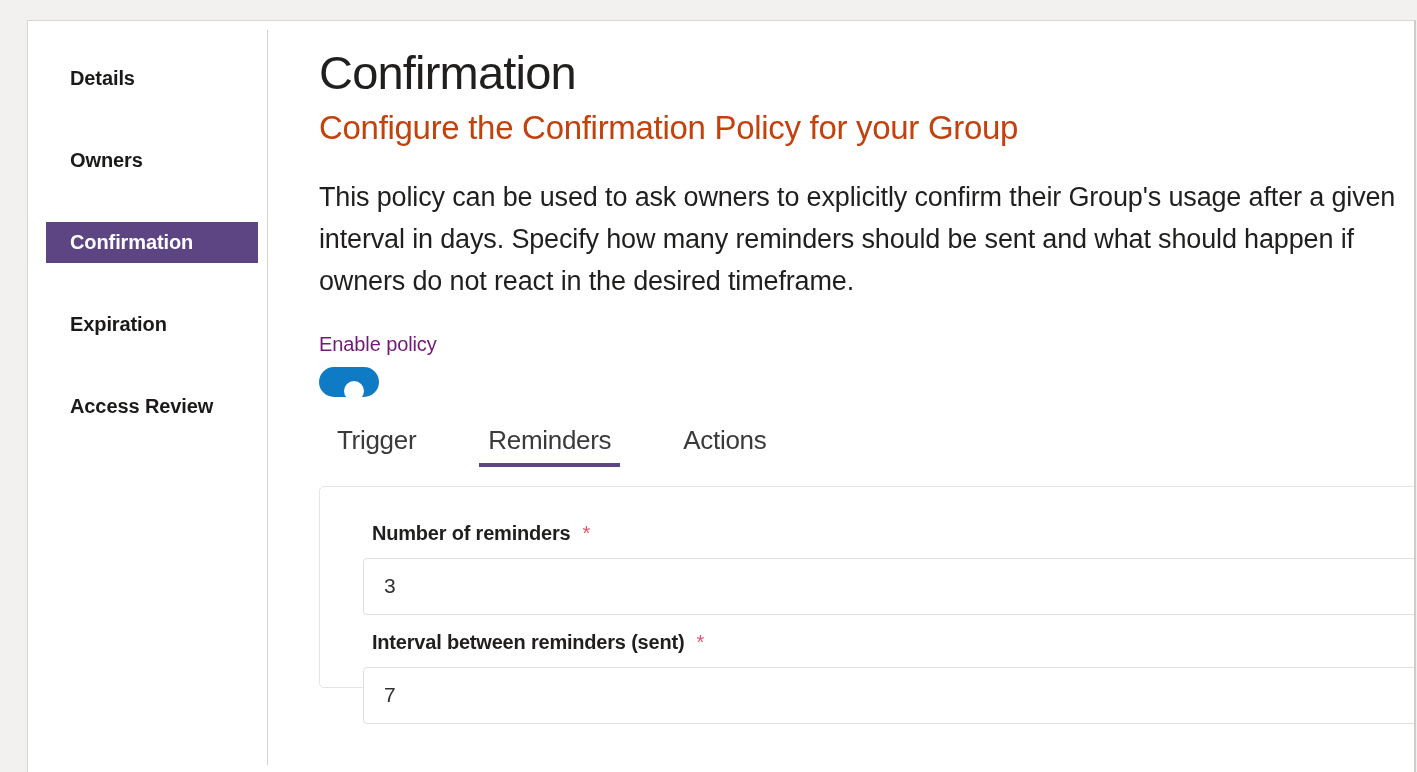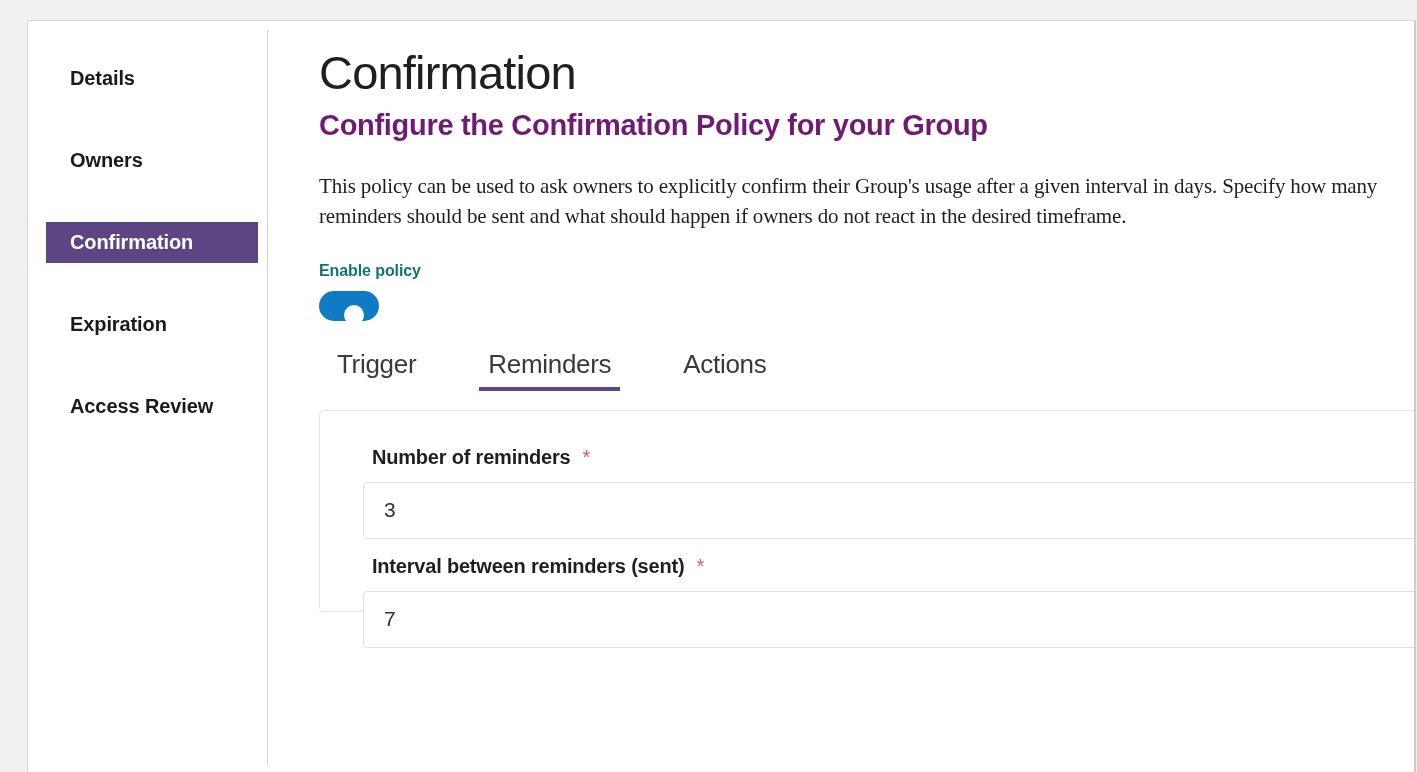--- a/index.html
+++ b/index.html
@@ -71,42 +71,40 @@
   .page-title {
     font-size: 47px;
     font-weight: normal;
     color: #201f1e;
     line-height: 1.1;
     letter-spacing: -0.8px;
   }
 
   .page-subtitle {
     margin-top: 10px;
-    font-size: 29px;
-    font-weight: bold;
-    color: #701a75;
+    font-size: 33px;
+    font-weight: normal;
+    color: #c2410c;
     letter-spacing: -0.3px;
   }
 
   .description {
     margin-top: 29px;
-    font-size: 21px;
-    line-height: 30px;
+    font-size: 27px;
+    line-height: 42px;
     color: #201f1e;
     max-width: 1110px;
     letter-spacing: -0.15px;
-    font-family: Liberation Serif, serif;
   }
 
   .enable-label {
     margin-top: 31px;
-    font-size: 16px;
-    color: #0f766e;
+    font-size: 20px;
+    color: #701a75;
     letter-spacing: -0.1px;
-    font-weight: bold;
   }
 
   
   .toggle {
     margin-top: 11px;
     width: 60px;
     height: 30px;
     border-radius: 15px;
     background: #0f7bc4;
     position: relative;

